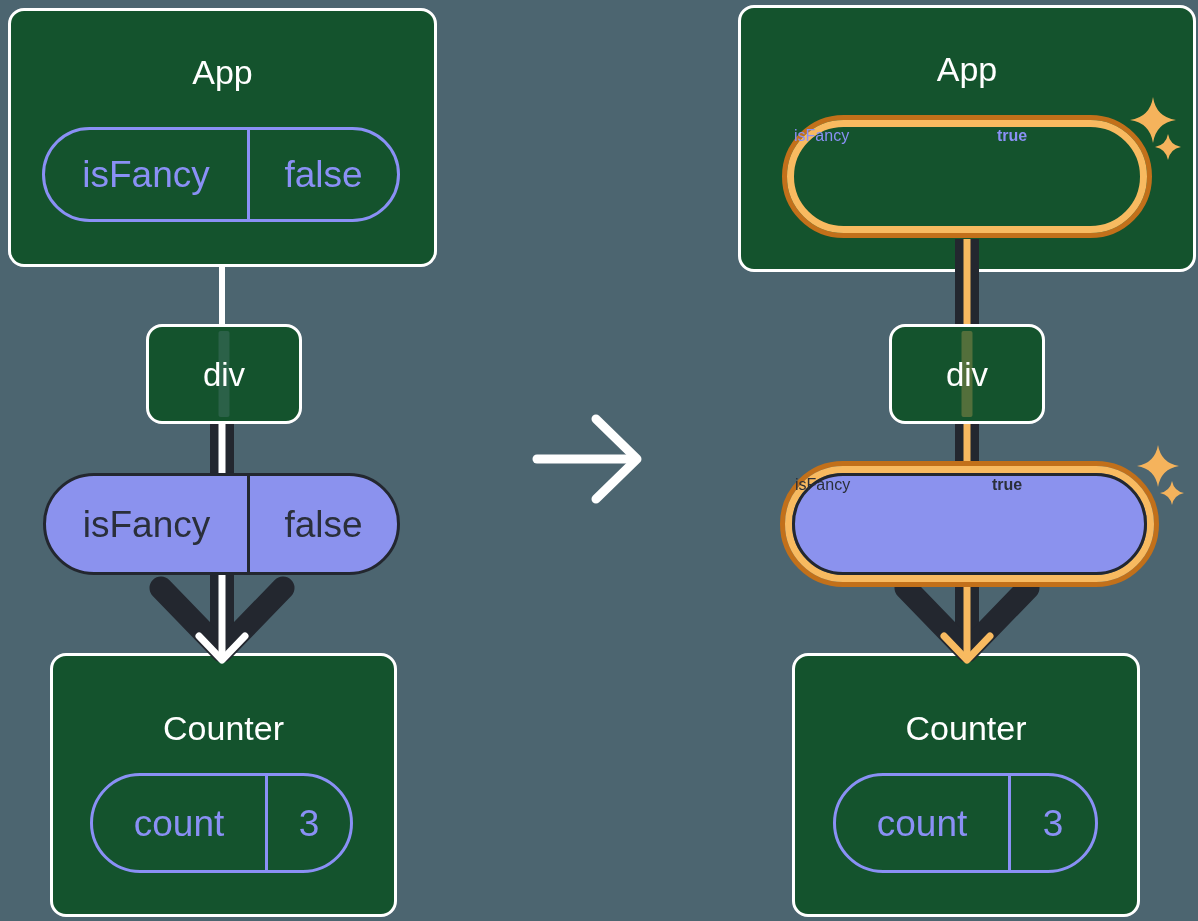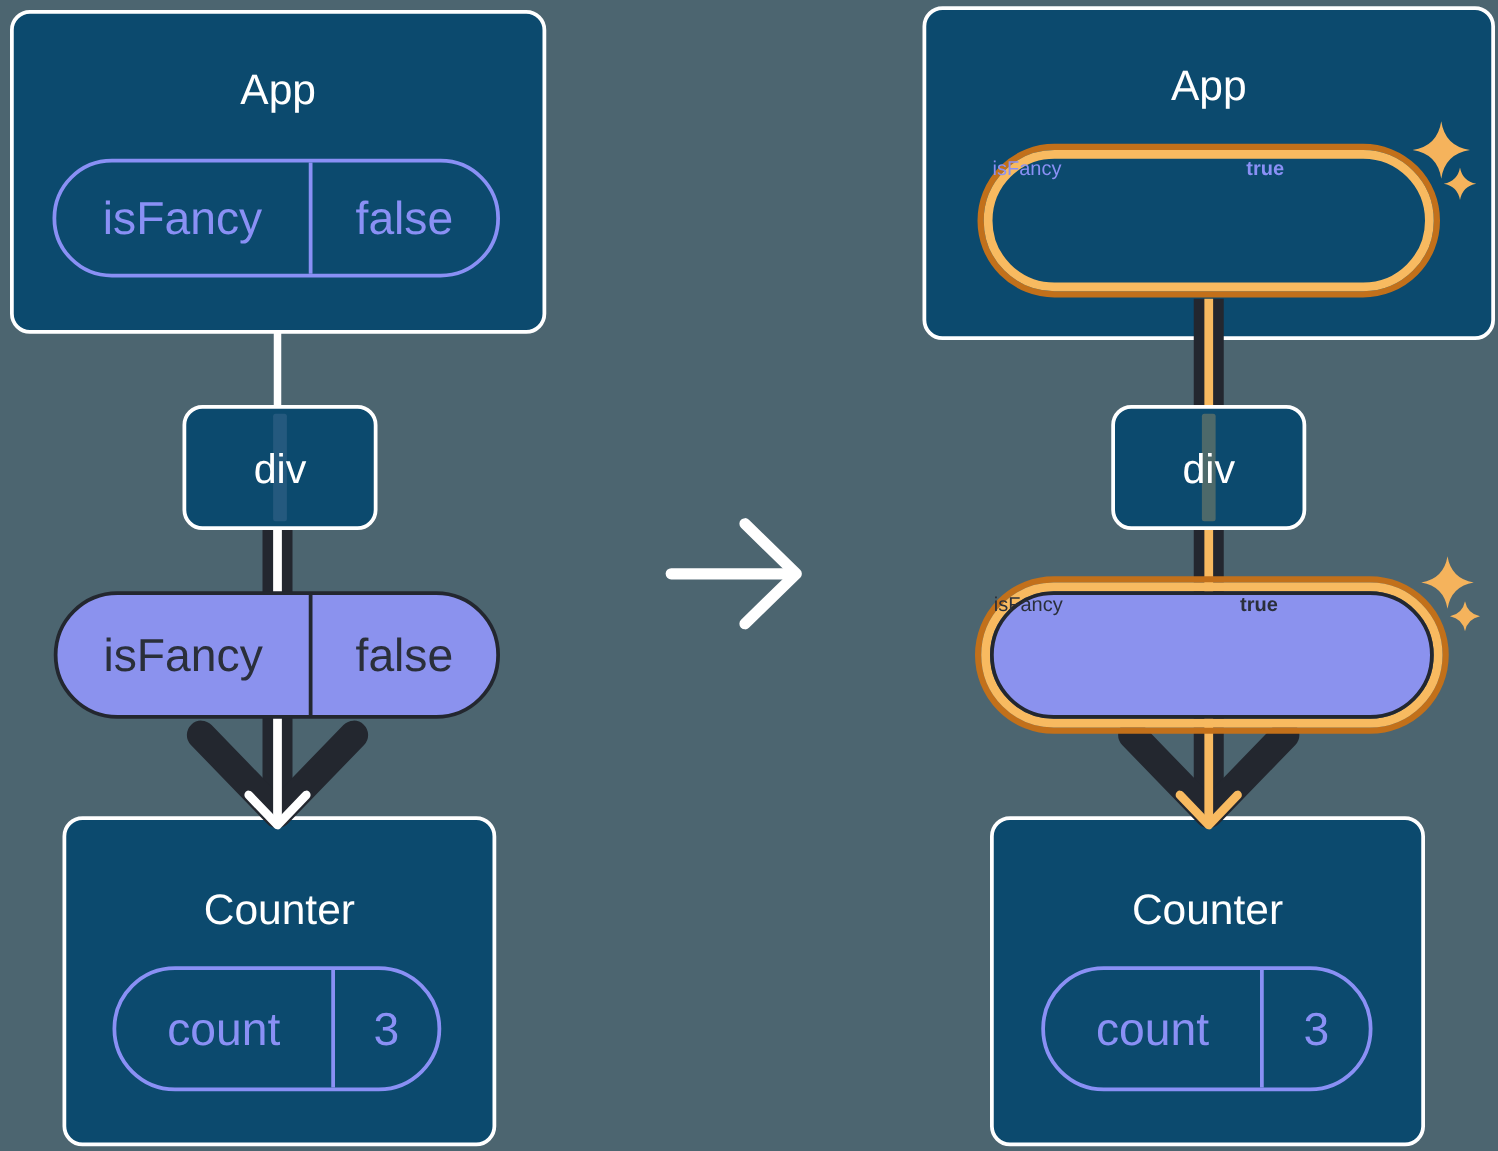--- a/index.html
+++ b/index.html
@@ -6,21 +6,21 @@
   * { box-sizing:border-box; }
 
   .stage {
     position:relative; width:1198px; height:921px;
     background:#4C6570; overflow:hidden;
     font-family:"Liberation Sans", sans-serif;
   }
 
   
   .node {
-    position:absolute; background:#0c4a6e;
+    position:absolute; background:#14532d;
     border:3px solid #FFFFFF; border-radius:16px;
     z-index:1;
   }
   .node-title {
     color:#FFFFFF; font-size:34px; line-height:1;
     text-align:center; font-weight:400;
   }
   .app-before   { left:8px;   top:8px;   width:429px; height:259px; }
   .app-after    { left:738px; top:5px;   width:458px; height:267px; }
   .div-before   { left:146px; top:324px; width:156px; height:100px; z-index:3;

